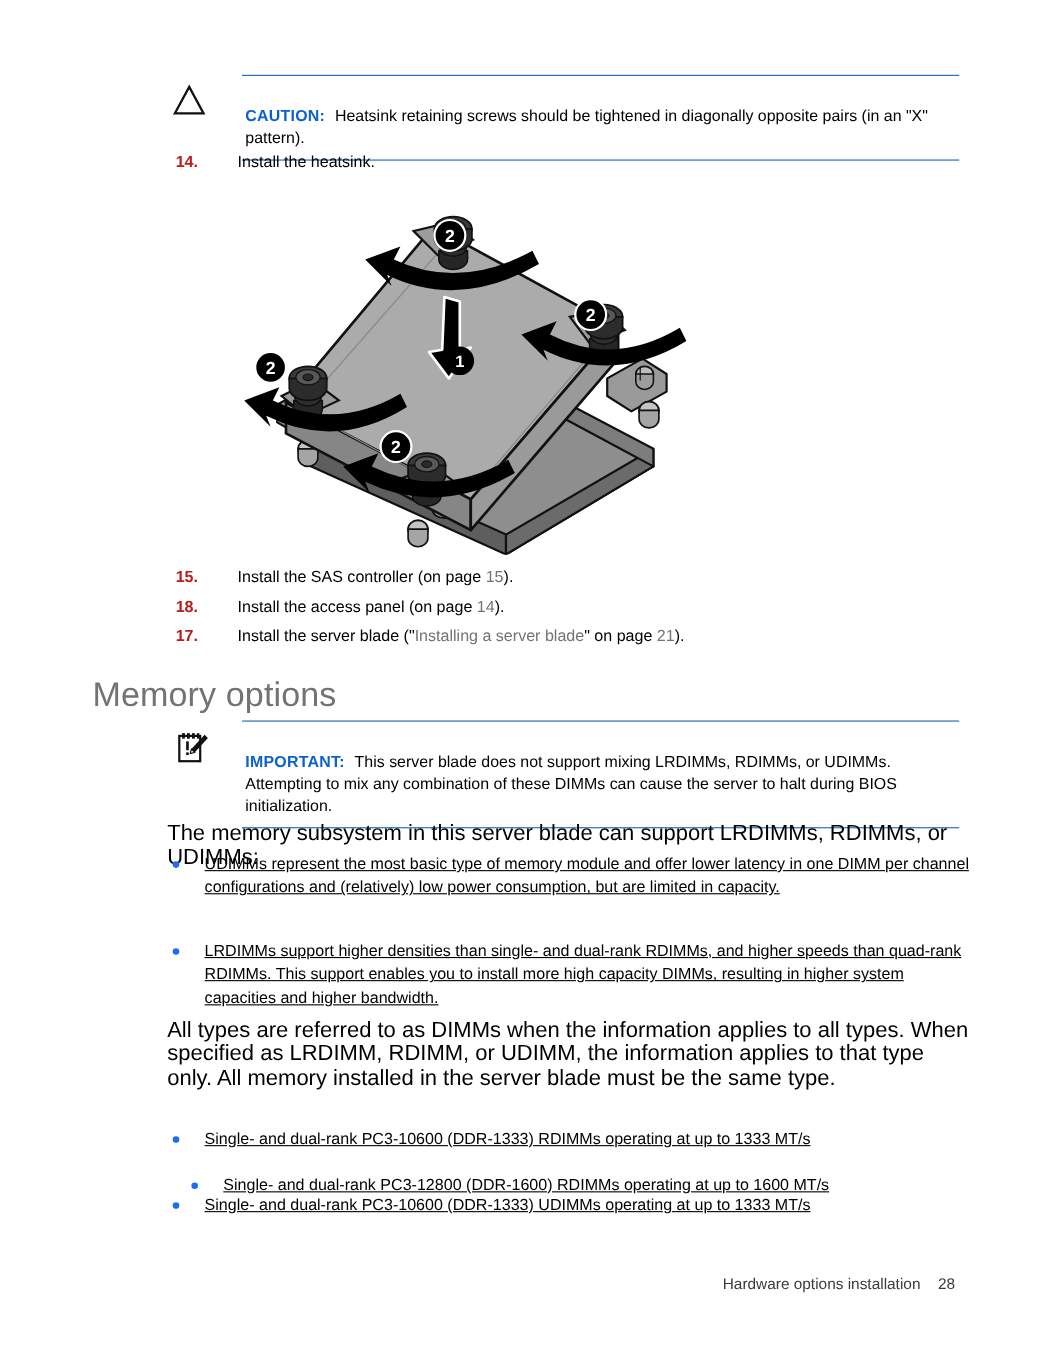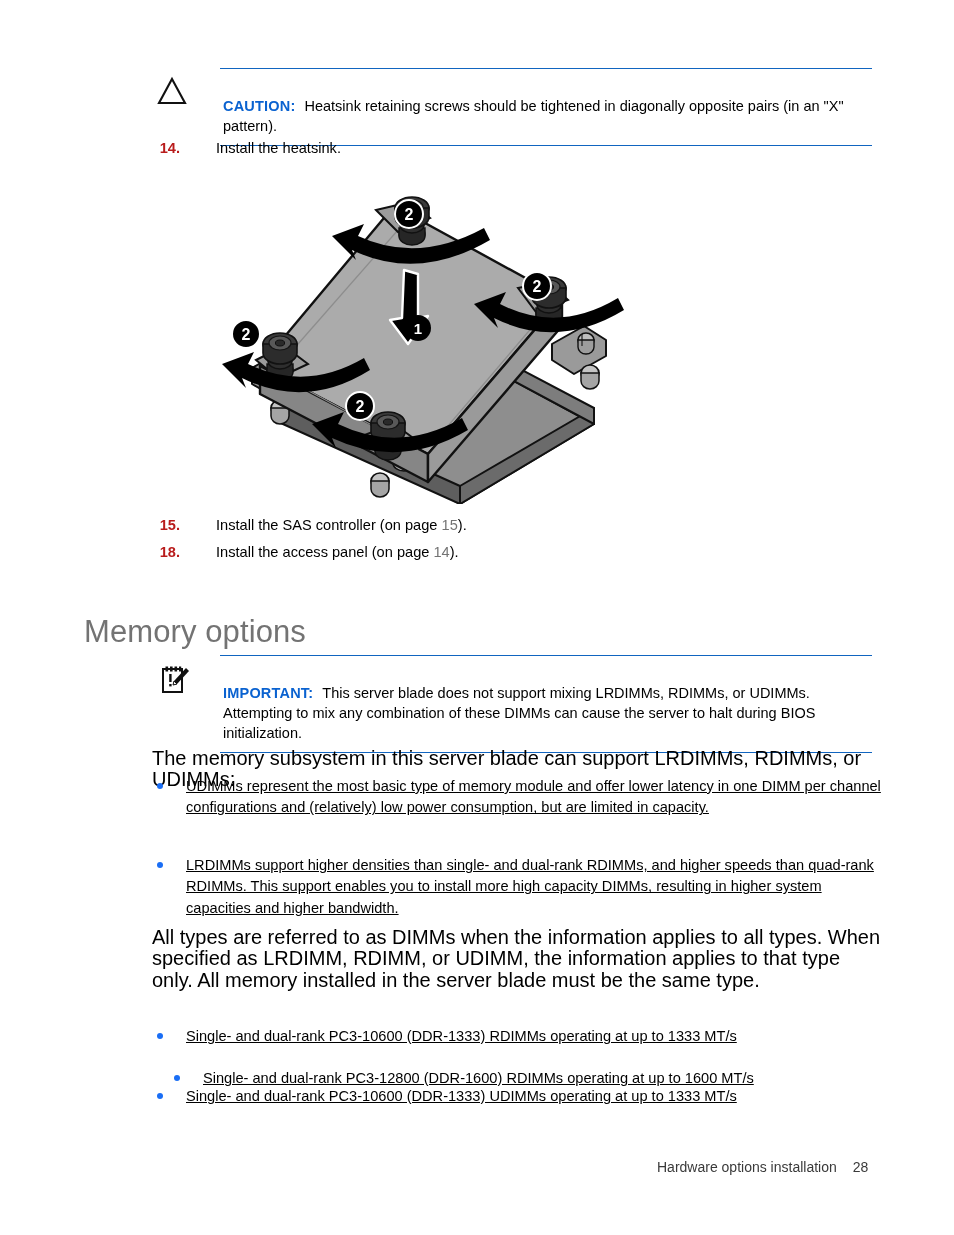--- a/index.html
+++ b/index.html
@@ -276,20 +276,24 @@
   <div class="numitem" style="left:152px; top:515px;">
     <span class="num">15.</span>
     <span class="txt"><span>Install the SAS controller (on page </span><span class="lnk">15</span><span>).</span></span>
   </div>
 
   <div class="numitem" style="left:152px; top:542px;">
     <span class="num">18.</span>
     <span class="txt"><span>Install the access panel (on page </span><span class="lnk">14</span><span>).</span></span>
   </div>
 
+  <div class="numitem" style="left:152px; top:569px;">
+    <span class="num">17.</span>
+    <span class="txt"><span>Install the server blade ("</span><span class="lnk">Installing a server blade</span><span>" on page </span><span class="lnk">21</span><span>).</span></span>
+  </div>
 
   <div class="h1" style="left:84px; top:613px;">Memory options</div>
 
   <div class="admon" style="left:152px; top:655px; width:720px;">
     <div class="admon-icon" style="top:8px;">
       <svg width="40" height="34" viewBox="0 0 40 34">
 
         <rect x="11" y="6" width="19" height="23" fill="#ffffff" stroke="#111111" stroke-width="2"></rect>
 
         <rect x="13.5" y="3.5" width="2.6" height="5" fill="#111111"></rect>

